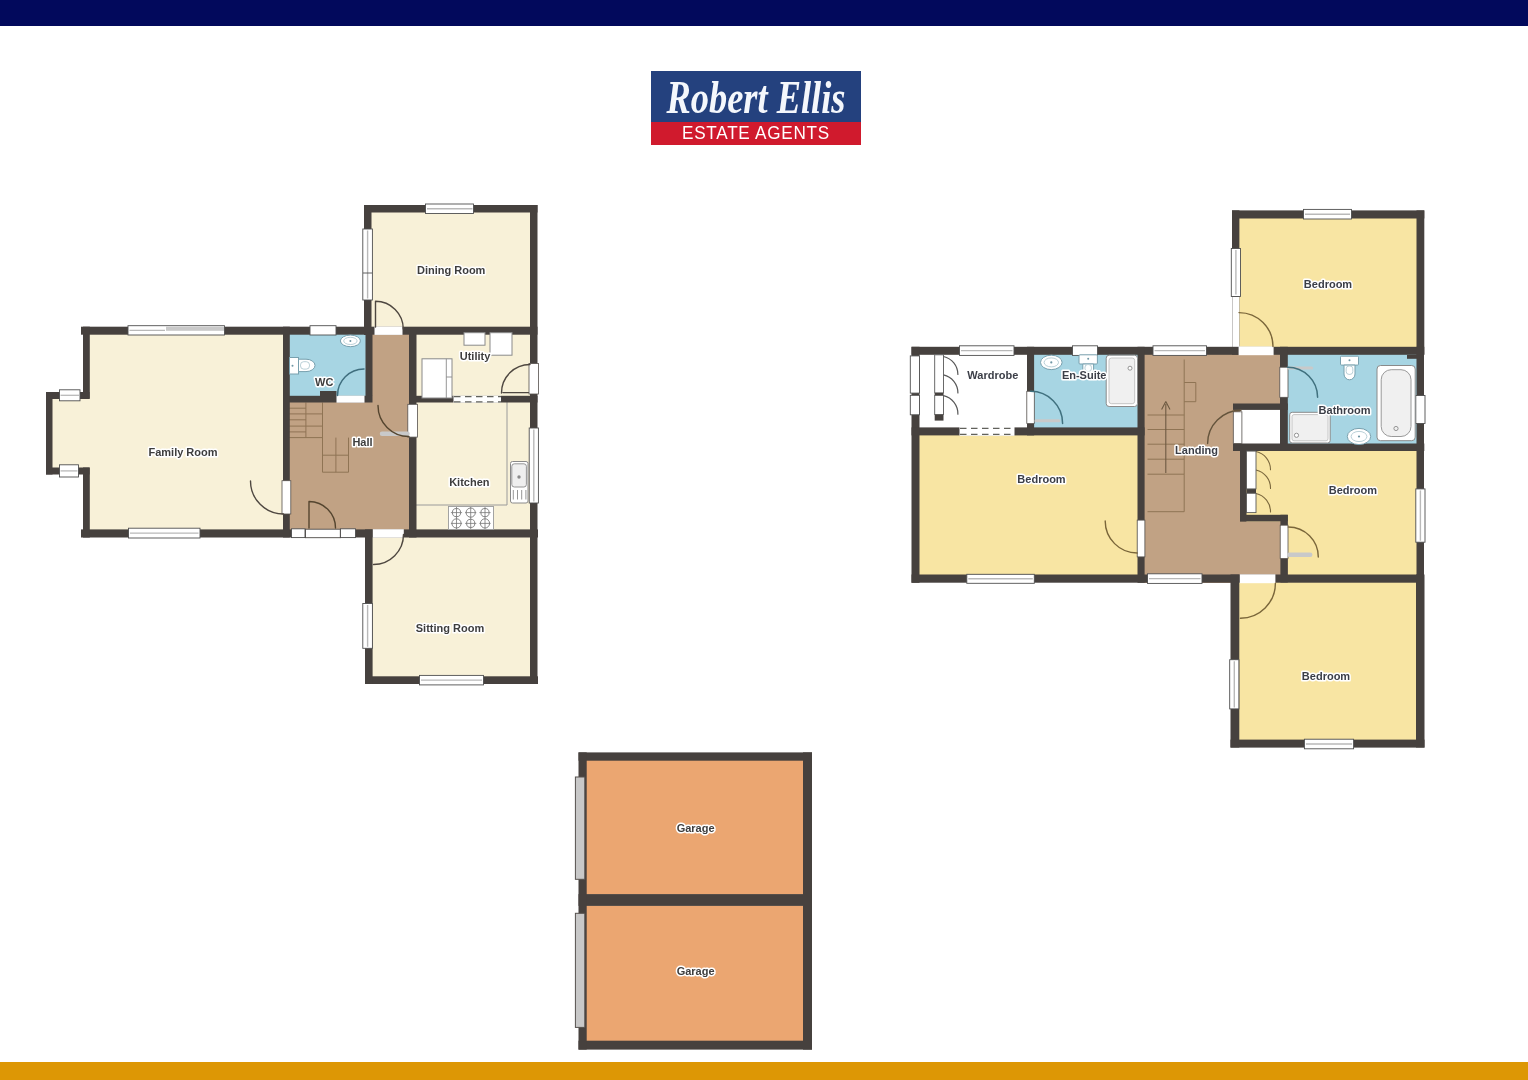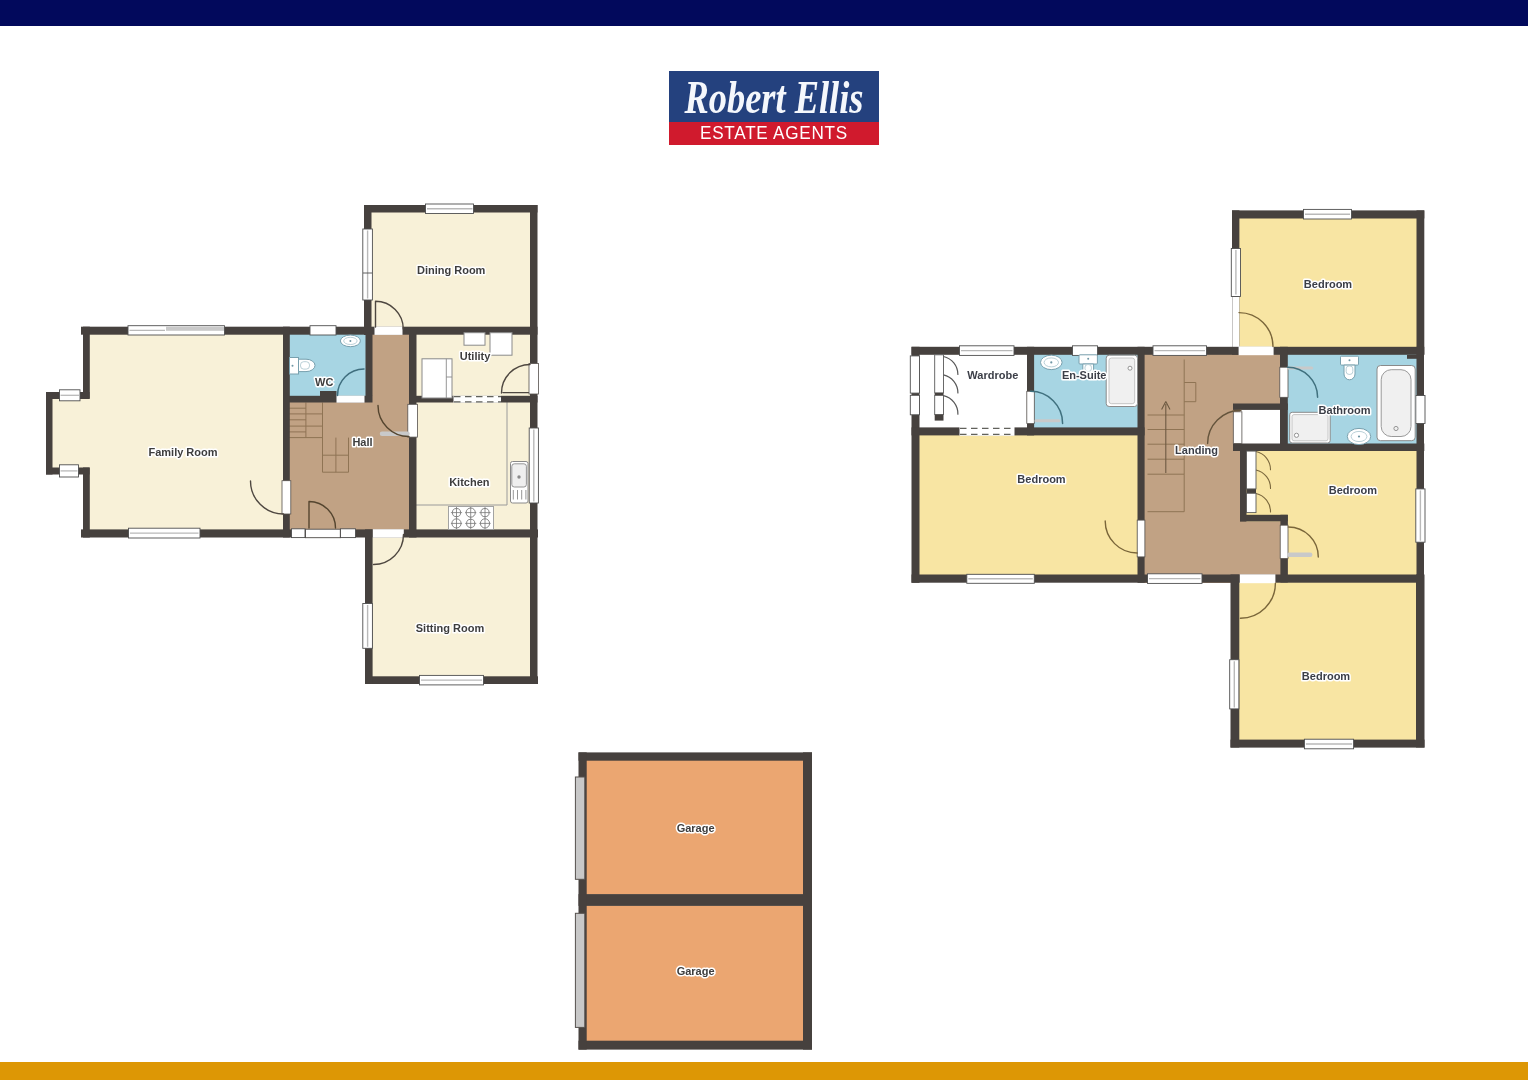--- a/index.html
+++ b/index.html
@@ -1,18 +1,18 @@
 <!DOCTYPE html>
 <html><head>
 <meta charset="utf-8">
 <style>
 html,body{margin:0;padding:0;width:1528px;height:1080px;background:#ffffff;overflow:hidden}
 .bar-top{position:absolute;left:0;top:0;width:1528px;height:26px;background:#02095c}
 .bar-bottom{position:absolute;left:0;top:1062px;width:1528px;height:18px;background:#dd9705}
-.logo{position:absolute;left:669px;top:71px;width:233px;height:74px}
+.logo{position:absolute;left:651px;top:71px;width:233px;height:74px}
 .logo .blue{position:absolute;left:0;top:0;width:210px;height:51px;background:#24417e}
 .logo .red{position:absolute;left:0;top:51px;width:210px;height:23px;background:#d01a2d}
 svg{position:absolute;left:0;top:0}
 .lbl{font-family:"Liberation Sans",sans-serif;font-size:11px;font-weight:bold;fill:#3d3d3d;
   text-anchor:middle;paint-order:stroke;stroke:#ffffff;stroke-width:3px;stroke-linejoin:round}
 .lbl2{font-family:"Liberation Sans",sans-serif;font-size:11px;font-weight:bold;fill:#3b3e47;
   text-anchor:middle;paint-order:stroke;stroke:#ffffff;stroke-width:3px;stroke-linejoin:round}
 .win{fill:#ffffff;stroke:#4f4f4f;stroke-width:0.9}
 .fixg{fill:#ffffff;stroke:#8a8a8a;stroke-width:1}
 .fixb{fill:#ffffff;stroke:#78a0ae;stroke-width:1}

